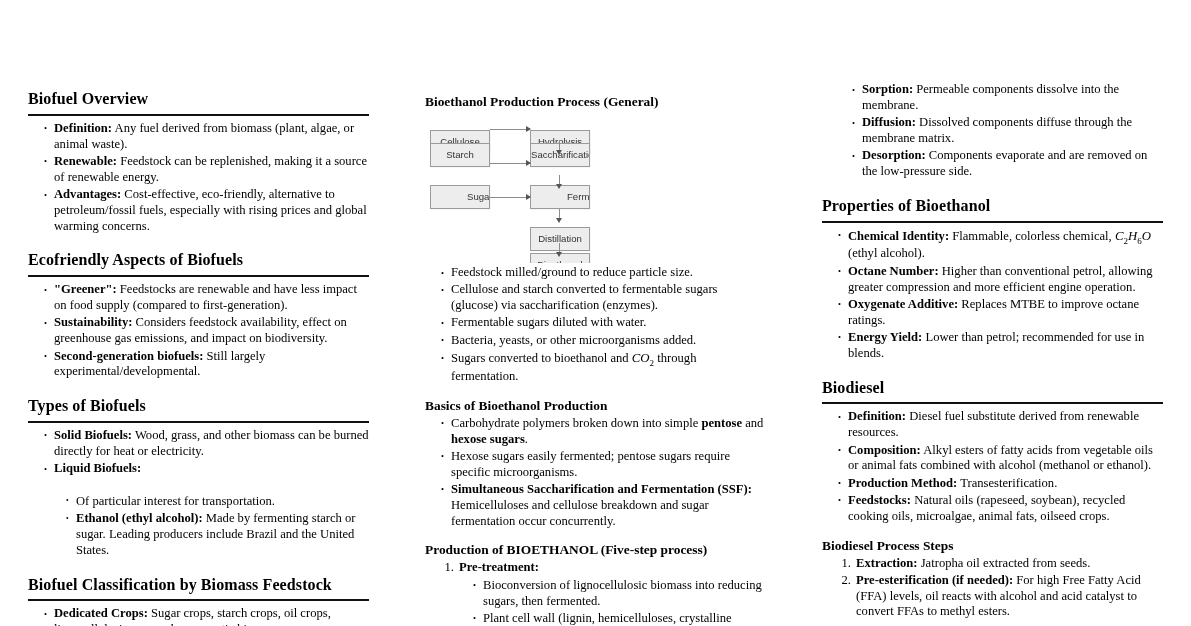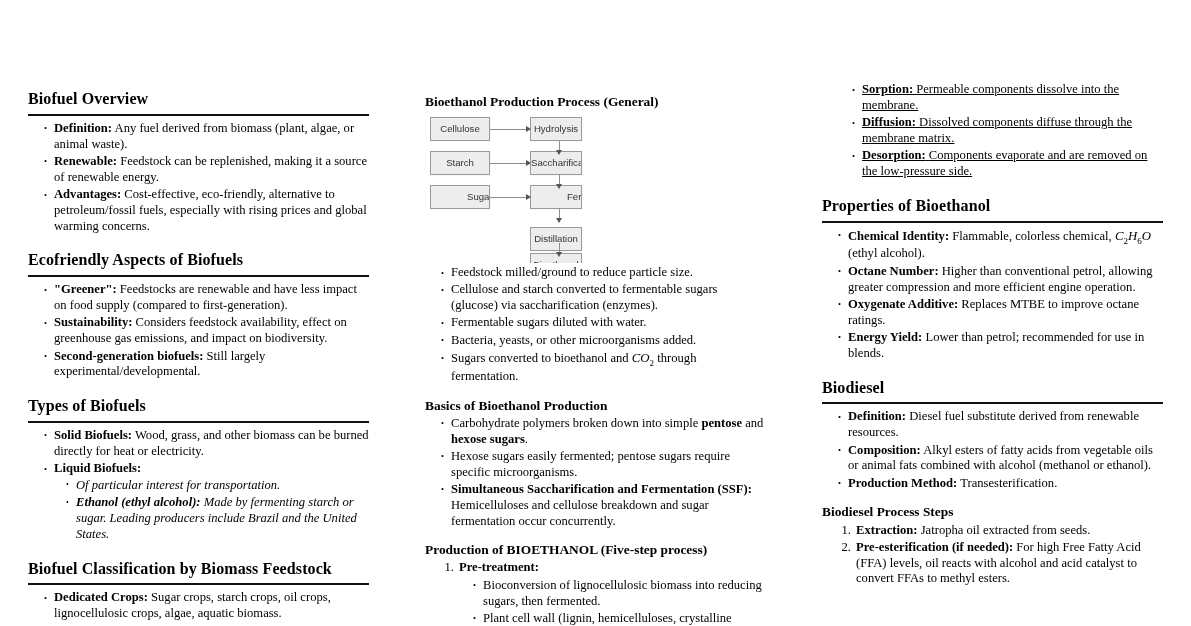--- a/index.html
+++ b/index.html
@@ -80,22 +80,21 @@
     content: "\2022";
     position: absolute;
     left: 0;
     top: -0.5px;
     font-size: 8.5px;
     line-height: 1.9;
     color: #000;
   }
   ul.bl ul.bl {
     padding-left: 12px;
-    margin-top: 1px;
-    font-style: italic;
+    margin-top: 17px;
   }
   ul.bl ul.bl > li::before {
     font-size: 7.5px;
     line-height: 2.1;
   }
   ol.nl {
     counter-reset: nlc;
     padding-left: 14px;
   }
   ol.nl > li {
@@ -147,23 +146,23 @@
     font-size: 9.6px;
     color: #333;
     text-align: center;
     line-height: 22px;
     height: 24px;
     box-shadow: 0.5px 0.5px 0 rgba(0,0,0,0.06);
     white-space: nowrap;
     overflow: hidden;
   }
   .fbox.left  { left: 3px;   width: 60px; }
-  .fbox.right { left: 103px; width: 52px; }
-  .r1 { top: 2px; }
-  .r2 { top: 36px; }
+  .fbox.right { left: 103px; width: 60px; }
+  .r1 { top: 15px; text-decoration: underline; }
+  .r2 { top: 28px; }
   .r3 { top: 70px; padding-left: 36px; }
   .r4 { top: 112px; }
   .r5 { top: 138px; }
 
   .h-arrow {
     position: absolute;
     left: 63px;
     height: 1px;
     width: 40px;
     background: #8d8d8d;
@@ -298,39 +297,40 @@
           </li>
 
         </ol>
 
       </div>
     </div>
 
     <div class="col c3">
       <div class="col-inner">
 
-        <ul class="bl" style="padding-left:30px;text-decoration:underline;">
+        <ul class="bl" style="padding-left:30px;">
           <li><b>Sorption:</b> <span>Permeable components dissolve into the membrane.</span></li>
           <li><b>Diffusion:</b> <span>Dissolved components diffuse through the membrane matrix.</span></li>
           <li><b>Desorption:</b> <span>Components evaporate and are removed on the low-pressure side.</span></li>
         </ul>
 
         <h2 class="sec tight">Properties of Bioethanol</h2>
         <ul class="bl">
           <li><b>Chemical Identity:</b> <span>Flammable, colorless chemical, </span><span class="mathi"><span>C</span><sub>2</sub><span>H</span><sub>6</sub><span>O</span></span> <span>(ethyl alcohol).</span></li>
           <li><b>Octane Number:</b> <span>Higher than conventional petrol, allowing greater compression and more efficient engine operation.</span></li>
           <li><b>Oxygenate Additive:</b> <span>Replaces MTBE to improve octane ratings.</span></li>
           <li><b>Energy Yield:</b> <span>Lower than petrol; recommended for use in blends.</span></li>
         </ul>
 
         <h2 class="sec tight">Biodiesel</h2>
         <ul class="bl">
           <li><b>Definition:</b> <span>Diesel fuel substitute derived from renewable resources.</span></li>
           <li><b>Composition:</b> <span>Alkyl esters of fatty acids from vegetable oils or animal fats combined with alcohol (methanol or ethanol).</span></li>
           <li><b>Production Method:</b> <span>Transesterification.</span></li>
+          <li><b>Feedstocks:</b> <span>Natural oils (rapeseed, soybean), recycled cooking oils, microalgae, animal fats, oilseed crops.</span></li>
         </ul>
 
         <h3 class="sub">Biodiesel Process Steps</h3>
         <ol class="nl">
           <li><b>Extraction:</b> <span>Jatropha oil extracted from seeds.</span></li>
           <li><b>Pre-esterification (if needed):</b> <span>For high Free Fatty Acid (FFA) levels, oil reacts with alcohol and acid catalyst to convert FFAs to methyl esters.</span></li>
 
         </ol>
 
       </div>

